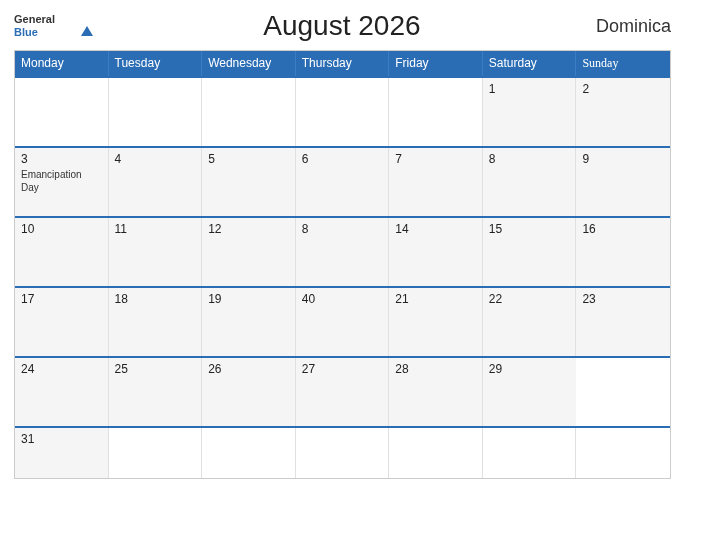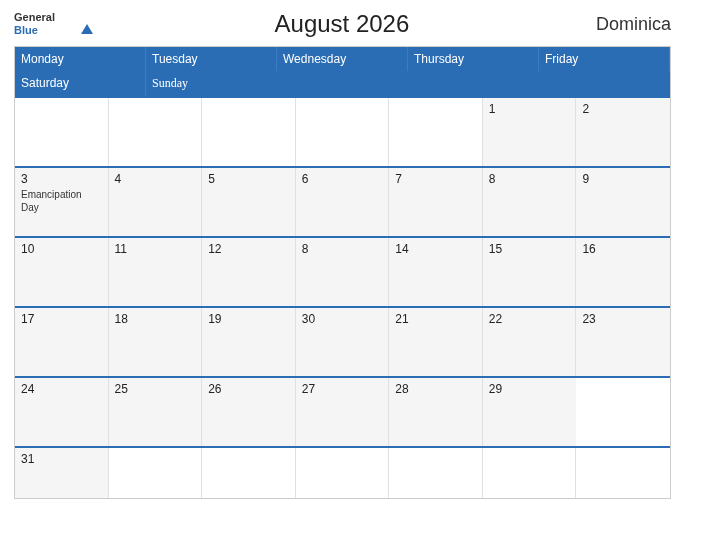--- a/index.html
+++ b/index.html
@@ -22,39 +22,39 @@
       justify-content: space-between;
       margin-bottom: 8px;
     }
     .logo {
       display: flex;
       align-items: center;
       font-size: 13px;
       font-weight: bold;
     }
     .month-title {
-      font-size: 24px;
+      font-size: 28px;
       font-weight: normal;
       color: #222;
       text-align: center;
       flex: 1;
     }
     .country {
       font-size: 18px;
       color: #333;
       text-align: right;
       min-width: 80px;
     }
     .calendar {
       border: 1px solid #ccc;
       width: 100%;
     }
     .day-headers {
       display: grid;
-      grid-template-columns: repeat(5, 1fr);
+      grid-template-columns: repeat(7, 1fr);
       background: #2a6db5;
     }
     .day-header {
       color: #fff;
       font-size: 12px;
       padding: 5px 6px;
       font-weight: normal;
       border-right: 1px solid #3a7dc5;
     }
     .day-header:last-child {
@@ -200,21 +200,21 @@
           <div class="cell">
             <span class="date-num">17</span>
           </div>
           <div class="cell">
             <span class="date-num">18</span>
           </div>
           <div class="cell">
             <span class="date-num">19</span>
           </div>
           <div class="cell">
-            <span class="date-num">30</span>
+            <span class="date-num">40</span>
           </div>
           <div class="cell">
             <span class="date-num">21</span>
           </div>
           <div class="cell">
             <span class="date-num">22</span>
           </div>
           <div class="cell">
             <span class="date-num">23</span>
           </div>

